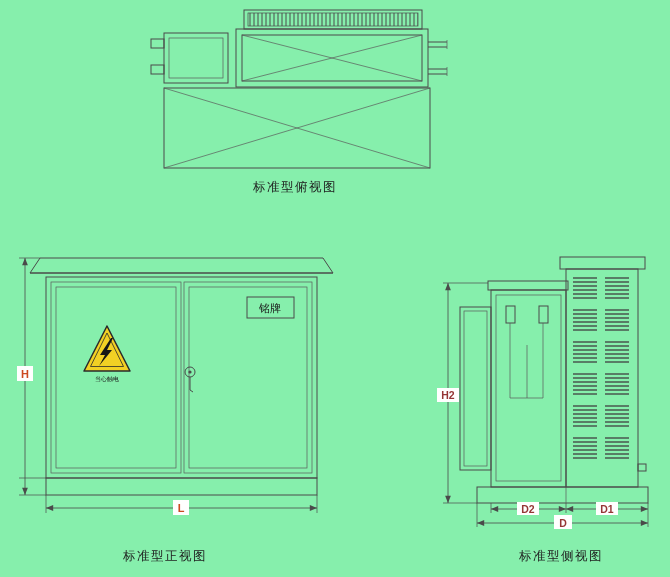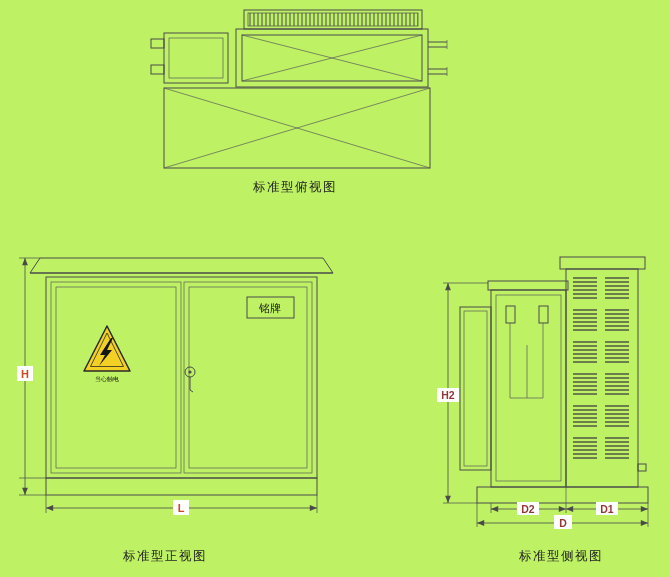--- a/index.html
+++ b/index.html
@@ -1,17 +1,17 @@
 <!DOCTYPE html>
 <html><head>
 <meta charset="utf-8">
 <style>
   html,body{margin:0;padding:0;background:#ffffff;}
   .canvas{
-    position:relative;width:670px;height:577px;background:#bef264;
+    position:relative;width:670px;height:577px;background:#86efac;
     font-family:"Liberation Sans", sans-serif;overflow:hidden;
   }
   .canvas svg{position:absolute;left:0;top:0;}
   .ln{stroke:#4a4a4a;stroke-width:1;fill:none;}
   .lnthin{stroke:#5a5a5a;stroke-width:0.7;fill:none;}
   .ext{stroke:#4a4a4a;stroke-width:0.7;fill:none;}
   .dimline{stroke:#4a4a4a;stroke-width:0.8;fill:none;}
   .caption{font-size:12.5px;fill:#1d1d1d;letter-spacing:1.5px;}
   .dimtext{font-size:11px;font-weight:bold;}
   .dimtext-sm{font-size:10.5px;font-weight:bold;}

